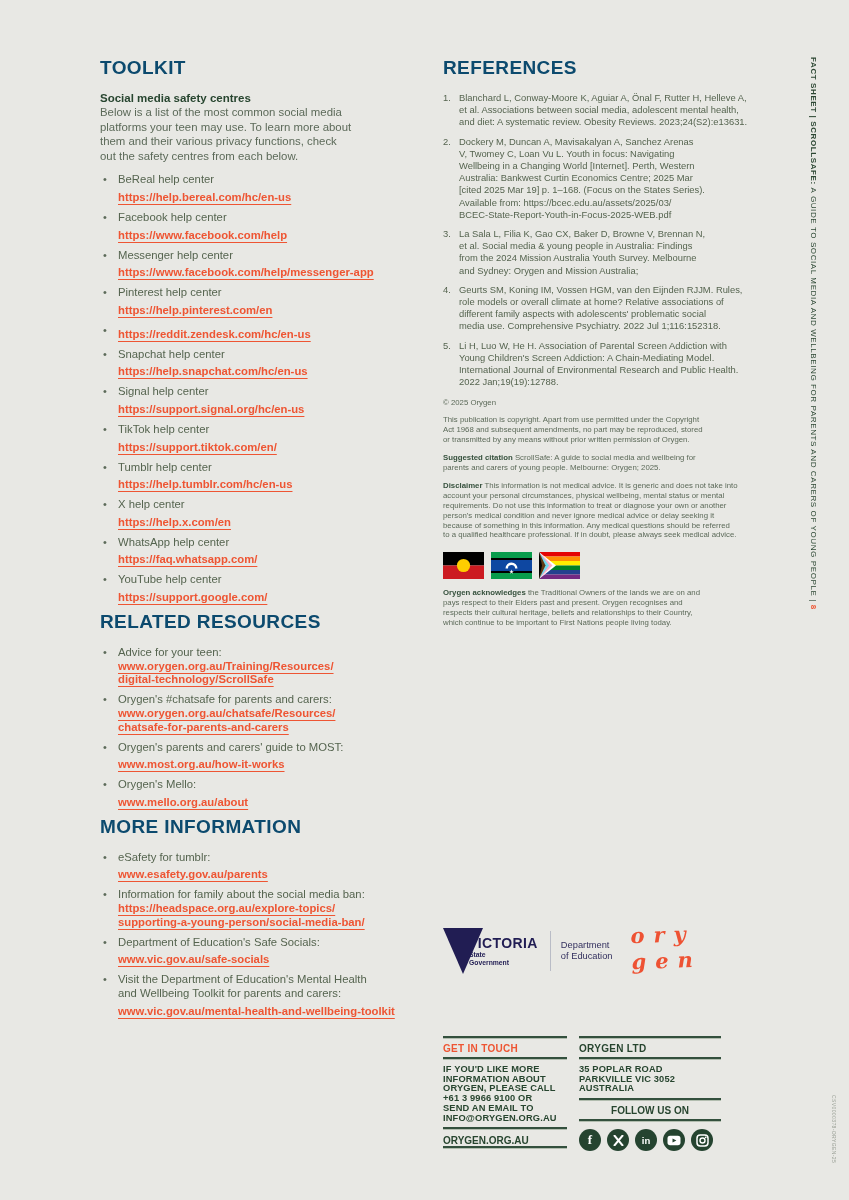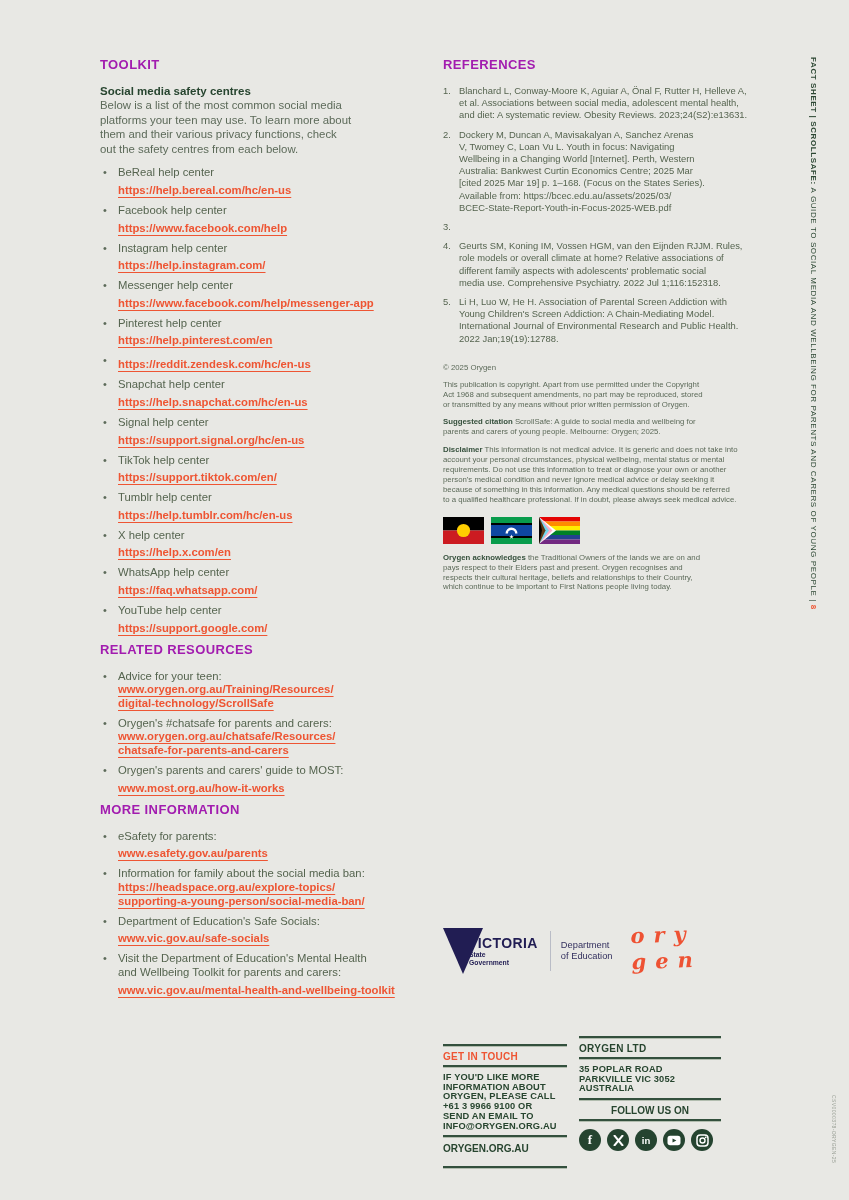--- a/index.html
+++ b/index.html
@@ -10,21 +10,21 @@
     font-family:"Liberation Sans", sans-serif; color:#5c6a59;
   }
   .pre { white-space:pre-line; }
   .b { font-weight:bold; }
 
   
   .col-left  { position:absolute; left:100px; top:57px;  width:322px; }
   .col-right { position:absolute; left:443px; top:57px;  width:336px; }
 
   h2.sec {
-    font-size:13px; font-weight:bold; color:#a21caf;
+    font-size:19px; font-weight:bold; color:#0c4a6e;
     letter-spacing:.4px; margin:0 0 13px 0;
   }
   .mt-rel  { margin-top:20px; }
   .mt-more { margin-top:16px; }
 
   .subhead { font-size:11.5px; font-weight:bold; color:#27452f; margin-bottom:1px; }
   .intro   { font-size:11.4px; line-height:14.6px; margin-bottom:10px; }
 
   ul.link-list { list-style:none; }
   ul.link-list li { position:relative; padding-left:18px; margin-bottom:6px; }
@@ -39,21 +39,21 @@
     text-underline-offset:2.5px; cursor:pointer;
   }
 
   
   ol.refs { list-style:none; margin:0 0 4px 0; }
   ol.refs li { display:flex; margin-bottom:7px; }
   .ref-num  { width:16px; flex:0 0 16px; font-size:9.4px; line-height:12.2px; color:#55644f; }
   .ref-text { font-size:9.4px; line-height:12.2px; color:#55644f; }
 
   .fine { font-size:7.8px; line-height:9.9px; color:#5c6a59; margin-bottom:8px; }
-  .copyright { margin-top:18px; margin-bottom:7px; }
+  .copyright { margin-top:10px; margin-bottom:7px; }
   .fine .b { color:#35503c; }
 
   .flags { display:flex; gap:7px; margin:12px 0 9px 0; }
   .flags svg { display:block; }
 
   
   .logos-row { position:absolute; left:443px; top:922px; width:336px; height:80px; }
   .vic-lockup { position:absolute; left:0; top:6px; display:flex; align-items:center; }
   .vic-tri {
     width:40px; height:46px; background:#211d53;
@@ -65,27 +65,27 @@
   .vic-div  { width:1px; height:40px; background:#b9bcc6; margin:0 10px 0 12px; }
   .edu-text { font-size:9.3px; color:#33305e; line-height:11.5px; }
   .orygen-logo {
     position:absolute; left:188px; top:0; color:#ee5233;
     font-family:"DejaVu Serif", serif; font-style:italic; font-weight:bold;
     font-size:21px; line-height:26px; letter-spacing:9px; transform:rotate(-2deg);
   }
 
   
   .contact { position:absolute; left:443px; top:1036px; width:336px; font-weight:bold; color:#27452f; }
-  .contact .c-col-l { position:absolute; left:0; top:8px; width:124px; }
+  .contact .c-col-l { position:absolute; left:0; top:0; width:124px; }
   .contact .c-col-r { position:absolute; left:136px; top:0; width:142px; }
   .rule { border-top:2px solid #33503d; border-bottom:1px solid #b2bdaf; height:3px; }
   .c-head { font-size:10px; letter-spacing:.3px; padding:4px 0 3px 0; }
   .orange { color:#ee5533; }
   .c-body { font-size:9.3px; line-height:9.7px; letter-spacing:.15px; padding:5px 0 4px 0; }
-  .c-site { font-size:10px; padding:5px 0 12px 0; }
+  .c-site { font-size:10px; padding:5px 0 0 0; }
   .follow-label { font-size:10px; padding:4px 0 3px 0;text-align:center; }
   .social-row { display:flex; gap:6px; margin-top:7px; }
   .social-circle {
     width:22px; height:22px; border-radius:50%; background:#254430;
     display:flex; align-items:center; justify-content:center; cursor:pointer;
     color:#fff; font-weight:bold;
   }
   .glyph-f  { font-size:13px; font-family:"Liberation Serif", serif; }
   .glyph-in { font-size:9.5px;text-align:right; }
 
@@ -126,24 +126,20 @@
           <div class="item-label">BeReal help center</div>
           <a class="item-url pre">https://help.bereal.com/hc/en-us</a>
         </li>
 
 
         <li>
           <div class="item-label">Facebook help center</div>
           <a class="item-url pre">https://www.facebook.com/help</a>
         </li>
 
-        <li>
-          <div class="item-label">Instagram help center</div>
-          <a class="item-url pre">https://help.instagram.com/</a>
-        </li>
 
         <li>
           <div class="item-label">Messenger help center</div>
           <a class="item-url pre">https://www.facebook.com/help/messenger-app</a>
         </li>
 
         <li>
           <div class="item-label">Pinterest help center</div>
           <a class="item-url pre">https://help.pinterest.com/en</a>
         </li>
@@ -201,27 +197,31 @@
           <div class="item-label pre">Orygen's #chatsafe for parents and carers:</div>
           <a class="item-url pre">www.orygen.org.au/chatsafe/Resources/
 chatsafe-for-parents-and-carers</a>
         </li>
 
         <li>
           <div class="item-label pre">Orygen's parents and carers' guide to MOST:</div>
           <a class="item-url pre">www.most.org.au/how-it-works</a>
         </li>
 
+        <li>
+          <div class="item-label pre">Orygen's Mello:</div>
+          <a class="item-url pre">www.mello.org.au/about</a>
+        </li>
       </ul>
 
     <h2 class="sec mt-more">MORE INFORMATION</h2>
     <ul class="link-list">
 
         <li>
-          <div class="item-label pre">eSafety for parents:</div>
+          <div class="item-label pre">eSafety for tumblr:</div>
           <a class="item-url pre">www.esafety.gov.au/parents</a>
         </li>
 
         <li>
           <div class="item-label pre">Information for family about the social media ban:</div>
           <a class="item-url pre">https://headspace.org.au/explore-topics/
 supporting-a-young-person/social-media-ban/</a>
         </li>
 
         <li>
@@ -254,20 +254,24 @@
 V, Twomey C, Loan Vu L. Youth in focus: Navigating
 Wellbeing in a Changing World [Internet]. Perth, Western
 Australia: Bankwest Curtin Economics Centre; 2025 Mar
 [cited 2025 Mar 19] p. 1–168. (Focus on the States Series).
 Available from: https://bcec.edu.au/assets/2025/03/
 BCEC-State-Report-Youth-in-Focus-2025-WEB.pdf</span>
         </li>
 
         <li>
           <span class="ref-num">3.</span>
+          <span class="ref-text pre">La Sala L, Filia K, Gao CX, Baker D, Browne V, Brennan N,
+et al. Social media &amp; young people in Australia: Findings
+from the 2024 Mission Australia Youth Survey. Melbourne
+and Sydney: Orygen and Mission Australia;</span>
         </li>
 
         <li>
           <span class="ref-num">4.</span>
           <span class="ref-text pre">Geurts SM, Koning IM, Vossen HGM, van den Eijnden RJJM. Rules,
 role models or overall climate at home? Relative associations of
 different family aspects with adolescents' problematic social
 media use. Comprehensive Psychiatry. 2022 Jul 1;116:152318.</span>
         </li>
 

